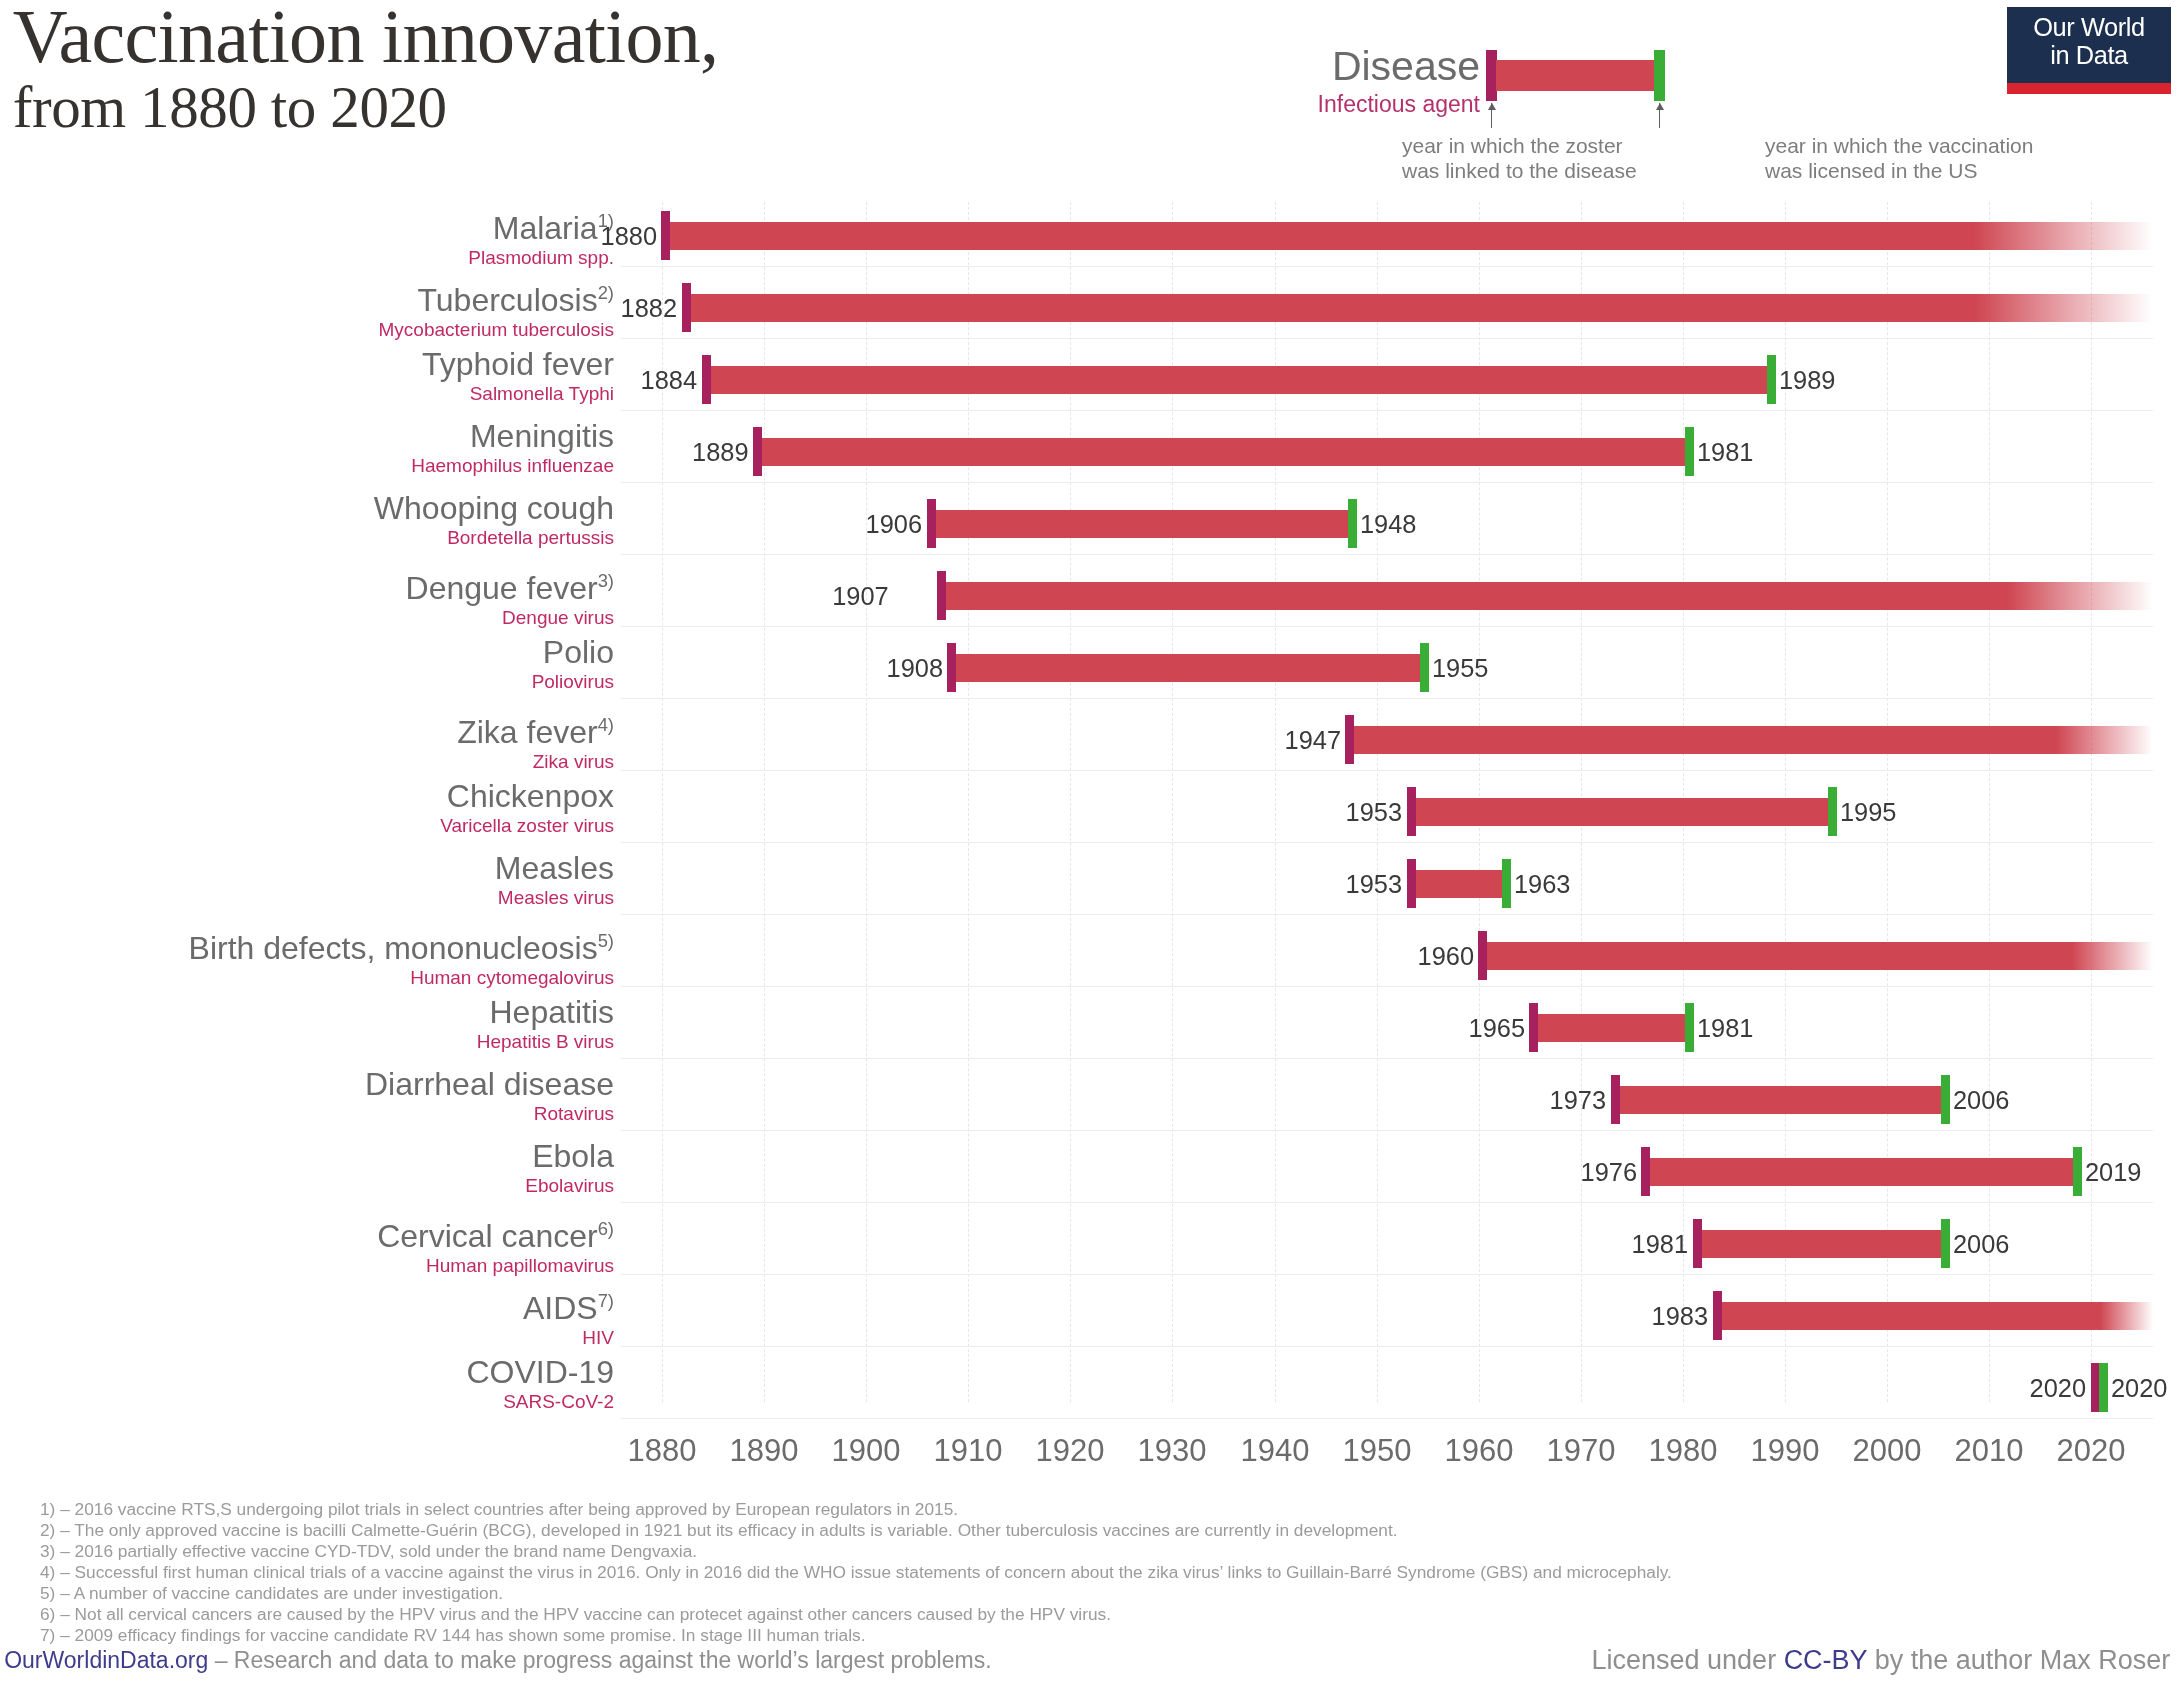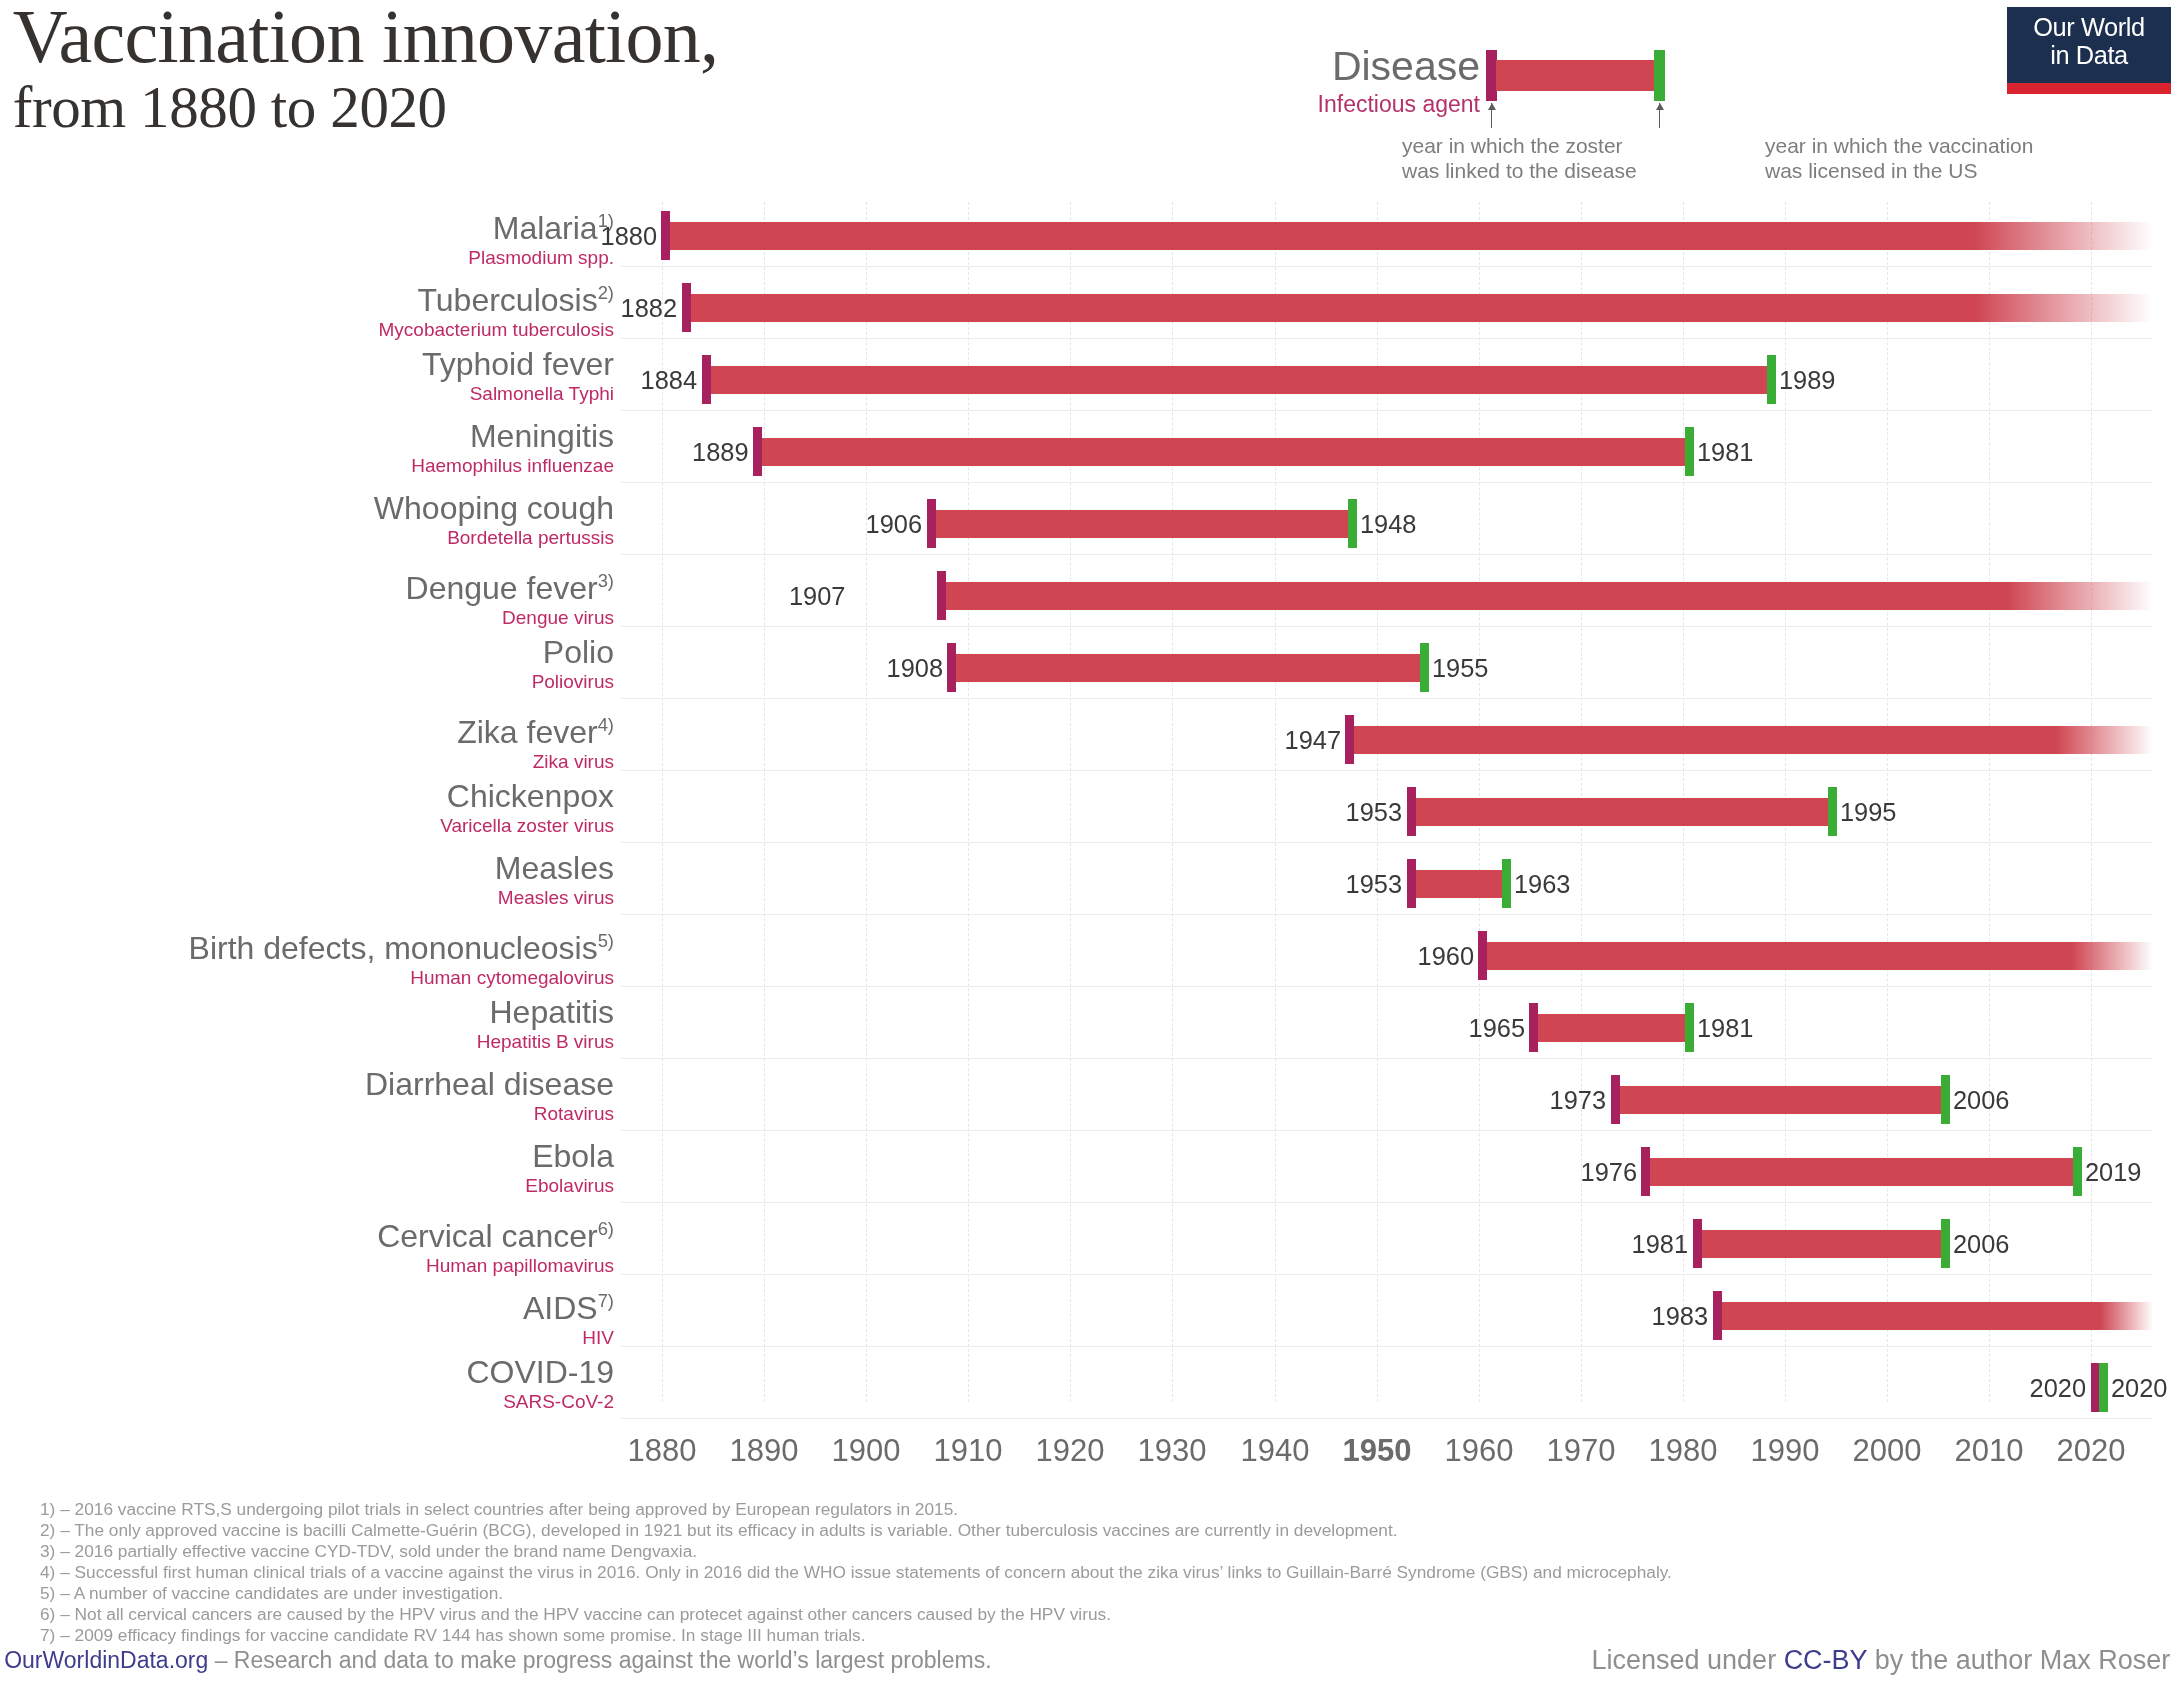--- a/index.html
+++ b/index.html
@@ -229,21 +229,21 @@
         </div>
         <div class="row" style="top: 360px;">
           <div class="rowline" style="left: 621px; top: 64px;"></div>
           <div class="row-labels">
             <div class="row-disease">Dengue fever<sup>3)</sup></div>
             <div class="row-agent">Dengue virus</div>
           </div>
           <div class="bar-area">
             <div class="bar fade" style="left: 317px; width: 1215px;"></div>
             <div class="cap start" style="left: 316px;"></div>
-            <div class="yr left" style="left: 168px; width: 143px; text-align: left;">1907</div>
+            <div class="yr left" style="left: 168px; width: 143px; text-align: center;">1907</div>
           </div>
         </div>
         <div class="row" style="top: 432px;">
           <div class="rowline" style="left: 621px; top: 64px;"></div>
           <div class="row-labels">
             <div class="row-disease">Polio</div>
             <div class="row-agent">Poliovirus</div>
           </div>
           <div class="bar-area">
             <div class="bar" style="left: 327px; width: 480px;"></div>
@@ -390,21 +390,21 @@
   </div>
 
   <div class="xaxis" id="xaxis">
       <div class="xtick" style="left: 41px;">1880</div>
       <div class="xtick" style="left: 143px;">1890</div>
       <div class="xtick" style="left: 245px;">1900</div>
       <div class="xtick" style="left: 347px;">1910</div>
       <div class="xtick" style="left: 449px;">1920</div>
       <div class="xtick" style="left: 551px;">1930</div>
       <div class="xtick" style="left: 654px;">1940</div>
-      <div class="xtick" style="left: 756px; font-weight: bold;">1950</div>
+      <div class="xtick" style="left: 756px;">1950</div>
       <div class="xtick" style="left: 858px;">1960</div>
       <div class="xtick" style="left: 960px;">1970</div>
       <div class="xtick" style="left: 1062px;">1980</div>
       <div class="xtick" style="left: 1164px; text-align: right;">1990</div>
       <div class="xtick" style="left: 1266px;">2000</div>
       <div class="xtick" style="left: 1368px;">2010</div>
       <div class="xtick" style="left: 1470px;">2020</div>
     </div>
 
   <div class="notes" id="notes">

